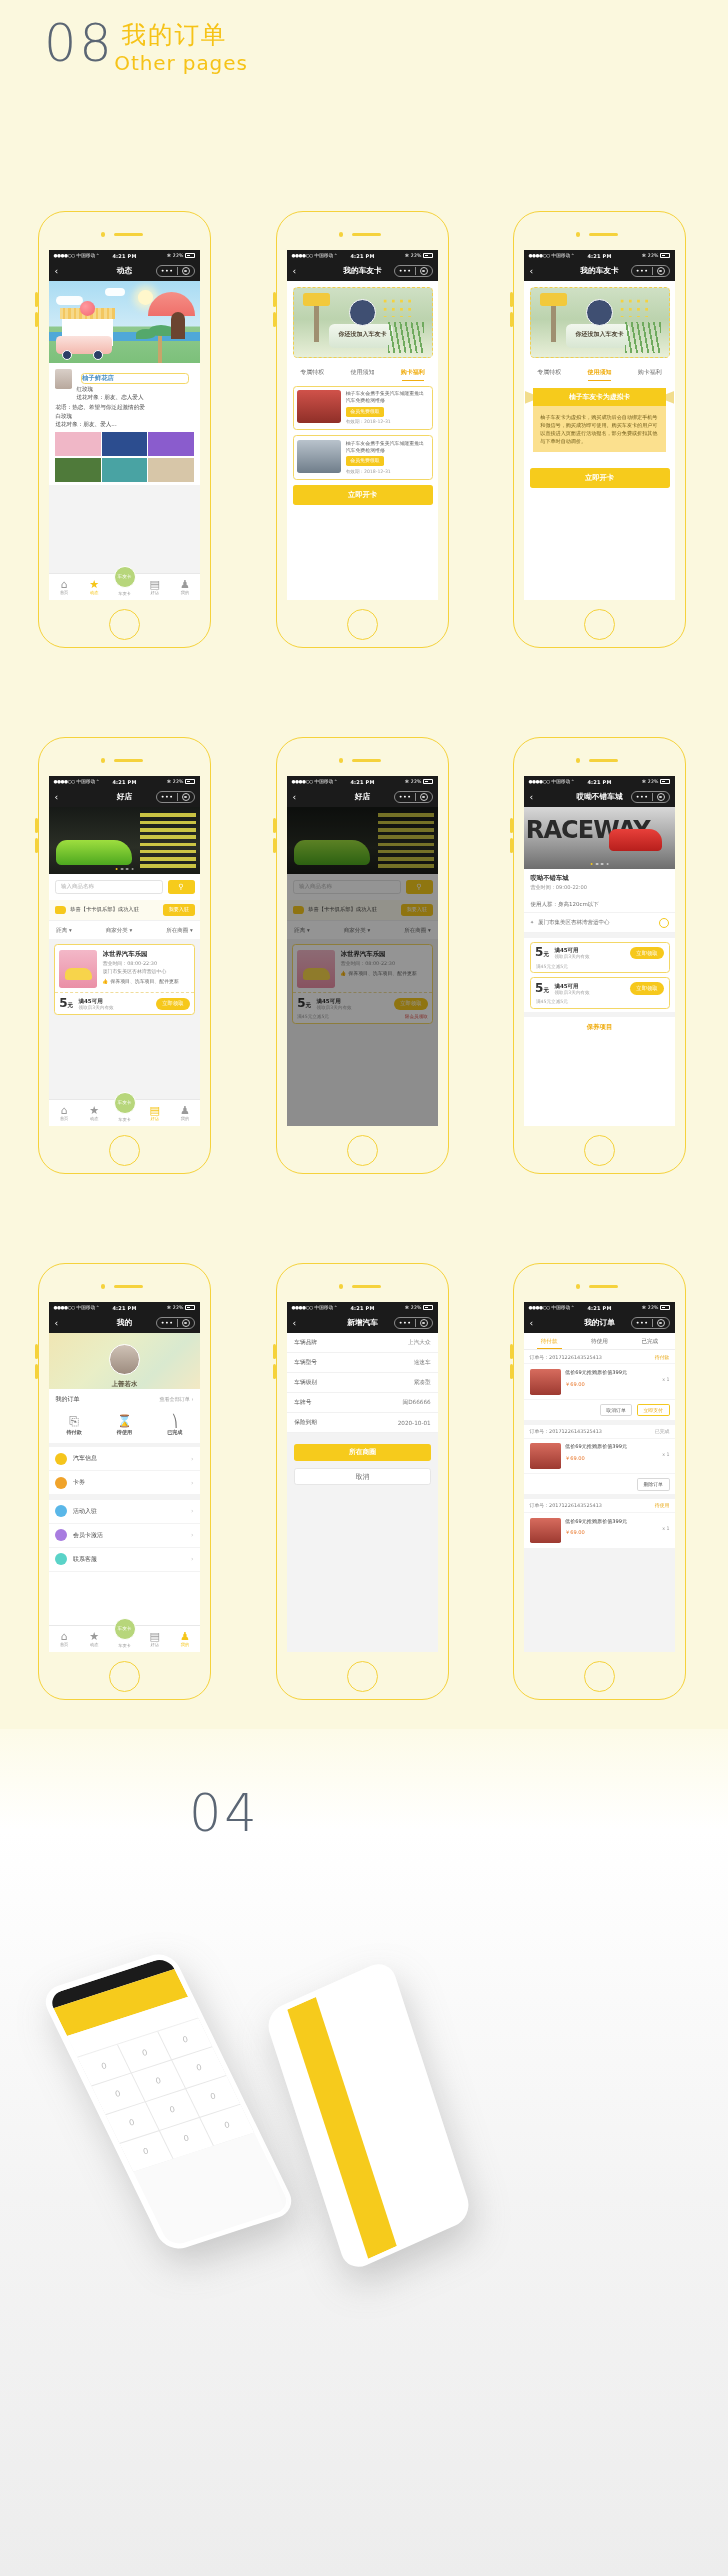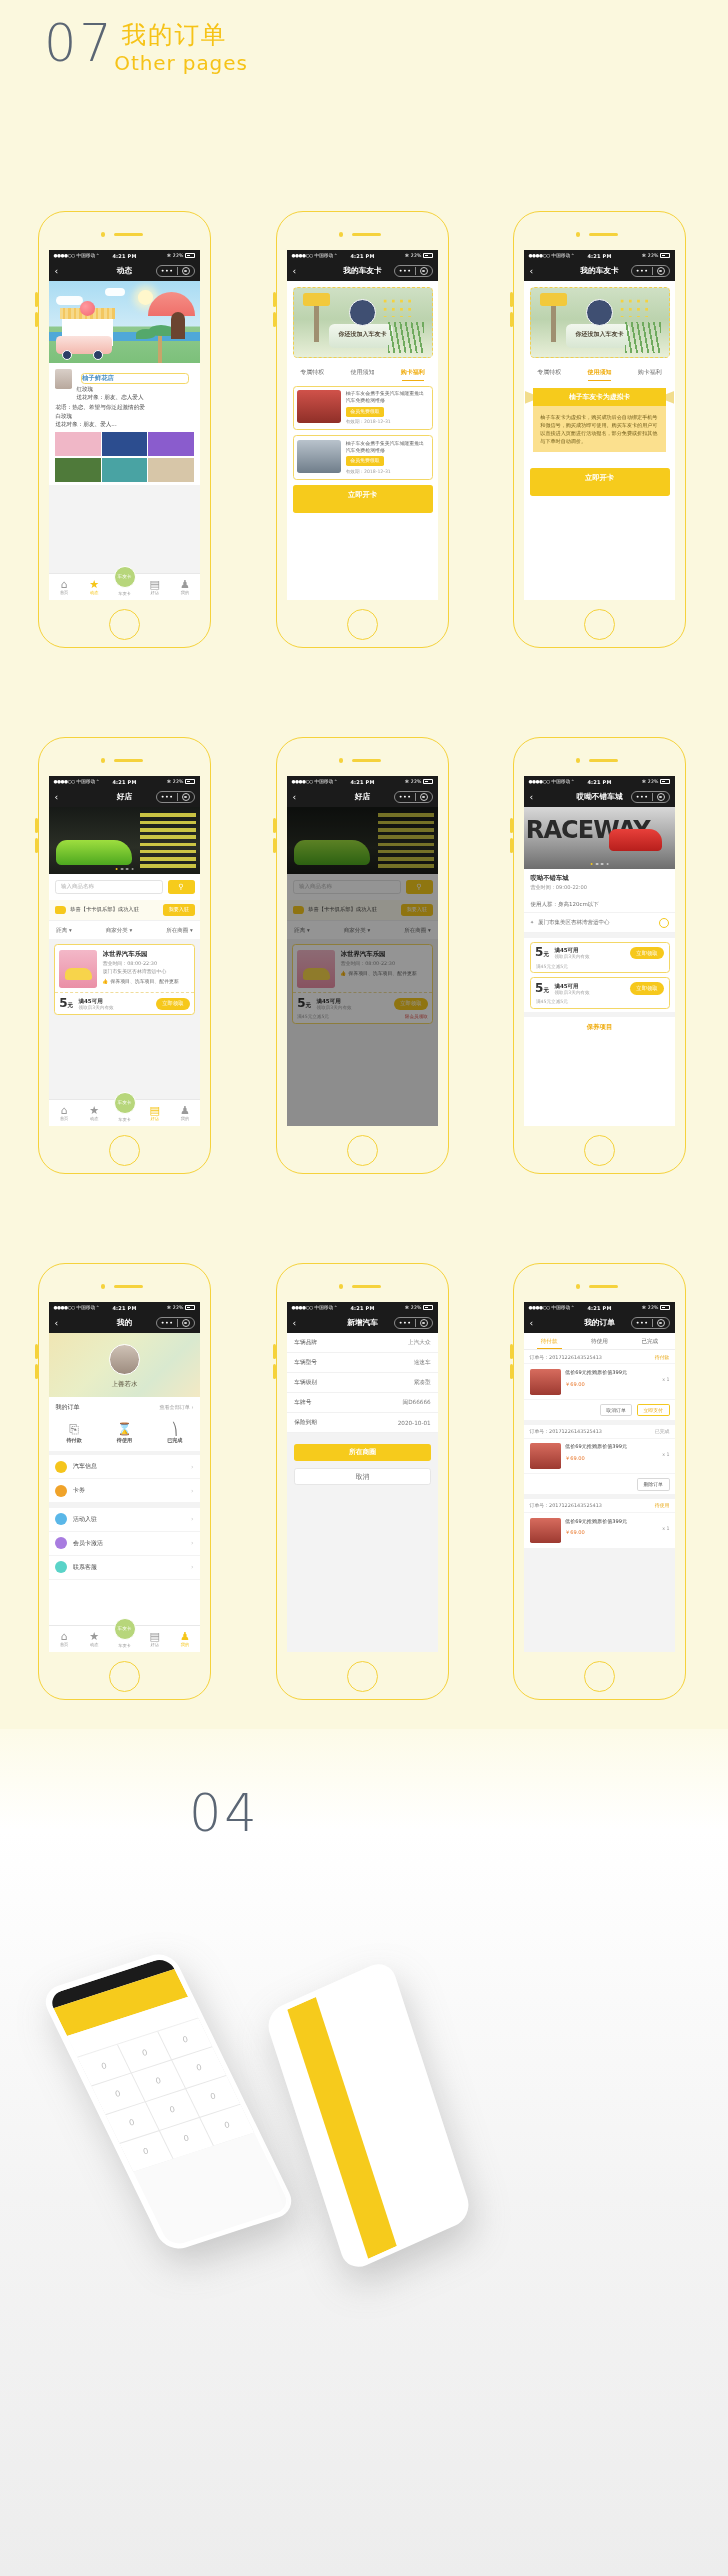--- a/index.html
+++ b/index.html
@@ -133,21 +133,21 @@
   .tabs3 .t.on { color:#f0ad11; font-weight:bold; }
   .tabs3 .t.on:after { content:""; position:absolute; left:28%; right:28%; bottom:0; height:1.4px; background:#f0ad11; }
 
   .cpn { margin:4.6px 5.5px; border:0.9px solid #f3d766; border-radius:3.6px; background:#fff;
          display:flex; padding:3.6px; gap:4.6px; }
   .cpn .img { width:44px; height:33px; border-radius:2.7px; flex:0 0 44px; }
   .cpn .txt { flex:1; font-size:4.9px; color:#5c5c5c; line-height:7.3px; }
   .cpn .pill { display:inline-block; background:#f6c81c; color:#fff; font-size:4.9px;
                padding:1.4px 4.6px; border-radius:1.8px; margin:1.8px 0; }
   .cpn .exp { font-size:4.6px; color:#9d9d9d; }
-  .bigbtn { margin:5.5px; height:28px; line-height:20px; font-size:7.3px; font-weight:bold; }
+  .bigbtn { margin:5.5px; height:20px; line-height:20px; font-size:7.3px; font-weight:bold; }
 
   .ribbon { margin:7.3px 9px 0; position:relative; height:18px; background:#f6cb1c; color:#fff;
             font-size:6.8px; font-weight:bold; text-align:center; line-height:18px; }
   .ribbon:before,.ribbon:after{ content:""; position:absolute; top:2.7px; width:8.2px; height:12.7px;
             background:#f2dd8c; }
   .ribbon:before{ left:-8.2px; clip-path:polygon(0 0,100% 25%,100% 75%,0 100%); }
   .ribbon:after { right:-8.2px; clip-path:polygon(100% 0,0 25%,0 75%,100% 100%); }
   .notice { margin:0 9px; background:#fbe08e; color:#6e5a18; font-size:5.1px; line-height:8.2px;
             padding:6.4px 7.3px; }
 
@@ -211,22 +211,22 @@
                    color:#2a2a2a; letter-spacing:-0.9px; font-family:"DejaVu Sans",sans-serif; }
   .banner2 .rcar { position:absolute; right:12.7px; top:22px; width:53px; height:22px; border-radius:7.3px 12.7px 4.6px 4.6px;
                    background:linear-gradient(180deg,#e8403a,#b71f1c); }
   .drow { display:flex; align-items:center; padding:4.6px 6.4px; font-size:5.5px; color:#6f6f6f;
           border-bottom:0.9px solid #f2f2f2; background:#fff; }
   .drow .k { flex:1; }
   .drow .ic { width:10px; height:10px; border-radius:50%; border:0.9px solid #d8d8d8; }
   .drow .ic.y { border-color:#f3c81f; }
 
   
-  .prof { height:64px; position:relative;
-          background:linear-gradient(135deg,#f0e6b4 0%,#e9eec6 40%,#d9e9cf 70%,#f3e9c4 100%); }
+  .prof { height:56px; position:relative;
+          background:linear-gradient(135deg,#f0e6b4 0%,#e9eec6 40%,#d9e9cf 70%,#f3e9c4 100%);font-weight:bold; }
   .prof .ava { position:absolute; left:50%; margin-left:-15.5px; top:11px; width:31px; height:31px;
                border-radius:50%; background:linear-gradient(180deg,#cfc2b6,#9d8c7f); border:1.8px solid #fff; }
   .prof .nm  { position:absolute; left:0; right:0; top:47px; text-align:center; font-size:6.4px; color:#5c5440; }
   .ordhead { display:flex; align-items:center; padding:5.5px 6.4px; background:#fff; font-size:6px; color:#444; }
   .ordhead .r { margin-left:auto; font-size:5.1px; color:#9d9d9d; }
   .ord3 { display:flex; background:#fff; padding:5.5px 0 6.4px; }
   .ord3 .o { flex:1; display:flex; flex-direction:column; align-items:center; gap:2.7px; }
   .ord3 .o .g { font-size:12px; line-height:12px; color:#7a7a7a; }
   .ord3 .o .l { font-size:5.1px; color:#555; font-weight:bold; }
   .mrow { display:flex; align-items:center; gap:5.5px; padding:5.5px 6.4px; background:#fff;
@@ -275,21 +275,21 @@
                      color:#bdbdbd; font-size:8.2px; }
   .bsB-scr { position:absolute; inset:5.5px; border-radius:14.6px; background:#fff; overflow:hidden; }
   .bsB-scr .stripe { position:absolute; left:18px; top:0; bottom:0; width:31px; background:#f6cb1c; }
 </style>
 </head>
 <body>
 
 <div class="sec-other">
 
   <div class="hdr" id="hdr03">
-    <div class="num">07</div>
+    <div class="num">08</div>
     <div class="stack">
       <div class="cn">我的订单</div>
       <div class="en">Other pages</div>
     </div>
   </div>
 
   <div class="phone" style="left:38px;  top:211px;">
     <div class="spkr"></div>
     <div class="cam"></div>
     <div class="vol" style="top:80px;height:14.6px;"></div>

